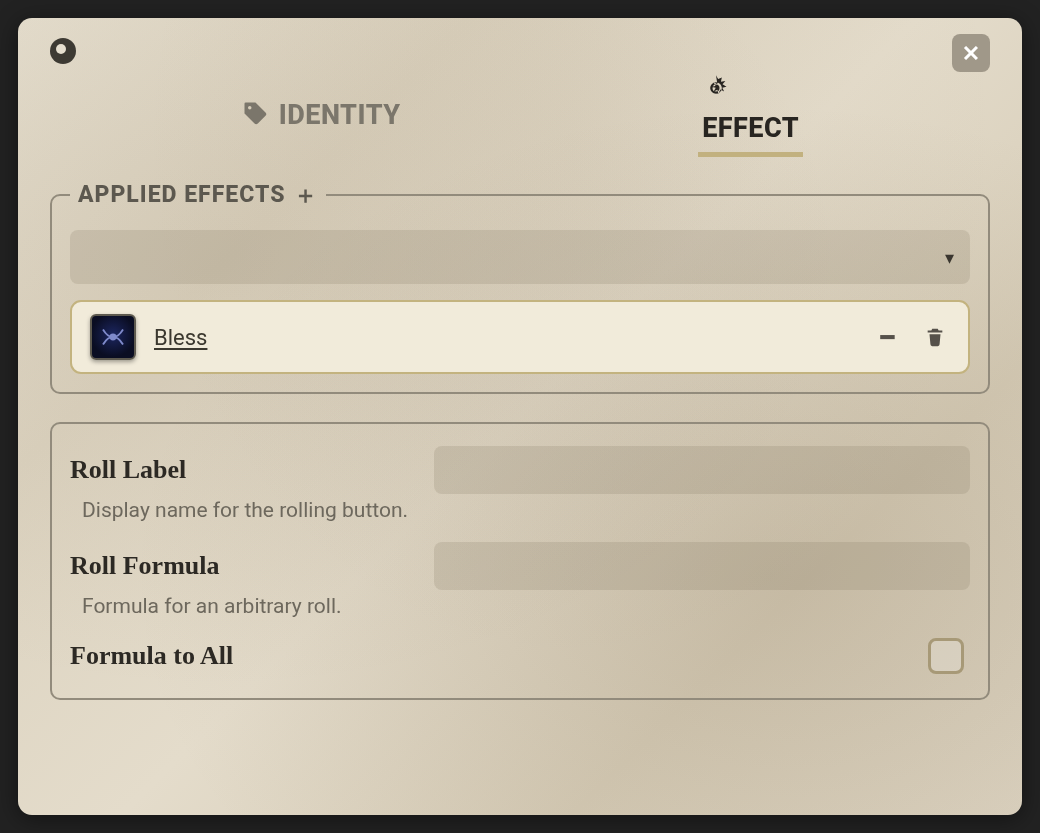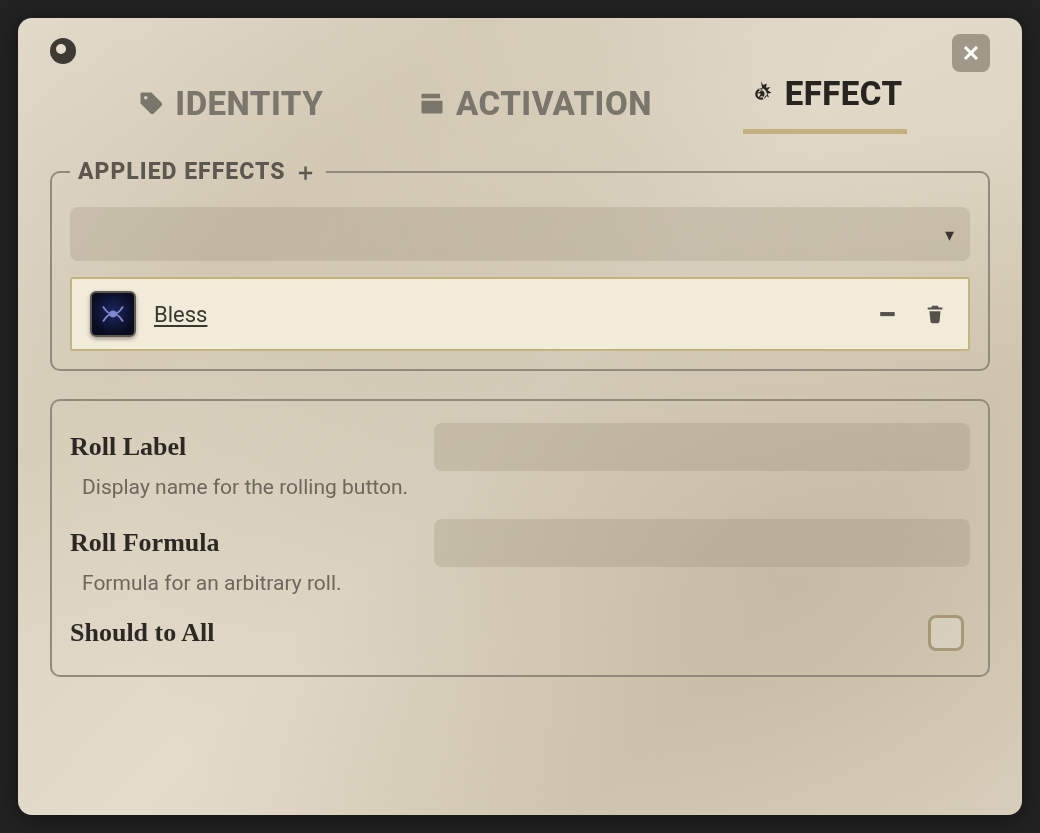--- a/index.html
+++ b/index.html
@@ -64,32 +64,33 @@
     margin: -30px 0 22px 0;
   }
 
   .tabs {
     display:flex;
     justify-content:space-around;
     align-items:center;
     margin: 0 40px 24px 40px;
   }
   .tab {
-    display:flex; align-items:center; gap:10px;
-    font-size: 33px;
+    display:flex; gap:10px;
+    font-size: 27px;
     font-weight: 800;
     color:#7b766b;
     letter-spacing: .5px;
     cursor:pointer;
     padding: 2px 4px;
   }
   .tab.active {
     color:#282521;
     border-bottom: 5px solid #c2b17f;
-    padding-bottom: 16px;
+    padding-bottom: 8px;
+    flex-direction: column;
   }
   .tab svg { width:28px; height:28px; }
   .tab.active svg { color:#282521; }
 
   fieldset {
     border: 2px solid #928b7c;
     border-radius: 10px;
     margin: 0 0 28px 0;
     padding: 22px 18px 18px 18px;
     position: relative;
@@ -115,21 +116,21 @@
     padding: 0 16px;
     color:#3a362f;
     cursor:pointer;
     margin-bottom: 16px;
   }
   .chevron { font-size:18px; }
 
   .effect-row {
     background: #f1ebda;
     border: 2px solid #c3b37f;
-    border-radius: 3px;
+    border-radius: 11px;
     padding: 12px 18px;
     display:flex; align-items:center; gap:18px;
   }
   .effect-thumb {
     width:46px; height:46px;
     border-radius:6px;
     border:2px solid #5d594e;
     background: radial-gradient(circle at 50% 45%, #1c2660 0%, #0a0d22 70%);
     box-shadow: 0 2px 4px rgba(0,0,0,.35);
     display:flex; align-items:center; justify-content:center;
@@ -206,26 +207,20 @@
   </div>
 
 
   <div class="tabs">
     <div class="tab">
       <svg viewBox="0 0 24 24" fill="currentColor">
           <path d="M21 11.6 12.4 3H4a1 1 0 0 0-1 1v8.4L11.6 21a2 2 0 0 0 2.8 0l6.6-6.6a2 2 0 0 0 0-2.8ZM7.5 9A1.5 1.5 0 1 1 9 7.5 1.5 1.5 0 0 1 7.5 9Z"></path>
         </svg>
       <span>IDENTITY</span>
     </div>
-    <div class="tab">
-      <svg viewBox="0 0 24 24" fill="currentColor">
-          <path d="M3 10h18v10a1 1 0 0 1-1 1H4a1 1 0 0 1-1-1Zm0-2V5a1 1 0 0 1 1-1h2l2 4H6Zm5 0L6 4h3l2 4Zm3 0L9 4h3l2 4Zm3 0-2-4h3l2 4Zm3 0-2-4h3a1 1 0 0 1 1 1v3Z"></path>
-        </svg>
-      <span>ACTIVATION</span>
-    </div>
     <div class="tab active">
       <svg viewBox="0 0 24 24" fill="currentColor">
           <path d="M12 7a5 5 0 1 0 5 5 5 5 0 0 0-5-5Zm0 8a3 3 0 1 1 3-3 3 3 0 0 1-3 3Zm0-14 1.8 3.2L17 3l-.8 3.6L20 6l-2.4 2.8L21 11l-3.6.8L19 15l-3.2-1.8L14 17l-.8-3.6L10 15l1.8-3.2L8 11l3.6-.8L10 7l3.2 1.8Z"></path>
         </svg>
       <span>EFFECT</span>
     </div>
   </div>
 
   <fieldset>
     <legend>
@@ -270,19 +265,19 @@
     <div class="form-row">
       <div class="form-grid">
         <div class="field-label">Roll Formula</div>
         <input class="field-input" type="text" value="" style="">
       </div>
       <div class="hint">Formula for an arbitrary roll.</div>
     </div>
 
     <div class="form-row">
       <div class="check-row">
-        <div class="field-label" style="flex:1;width:auto">Should to All</div>
+        <div class="field-label" style="flex:1;width:auto">Formula to All</div>
         <div class="checkbox"></div>
       </div>
     </div>
   </fieldset>
 
 </div>
 
 </body></html>

